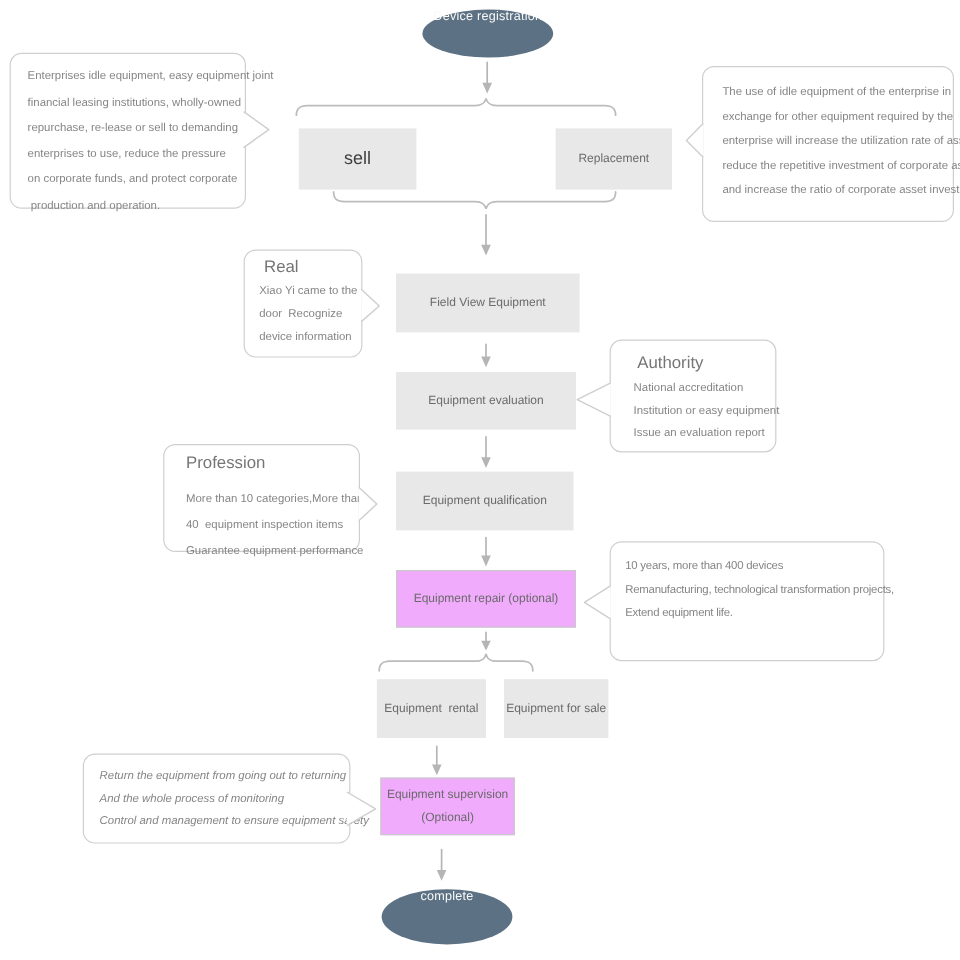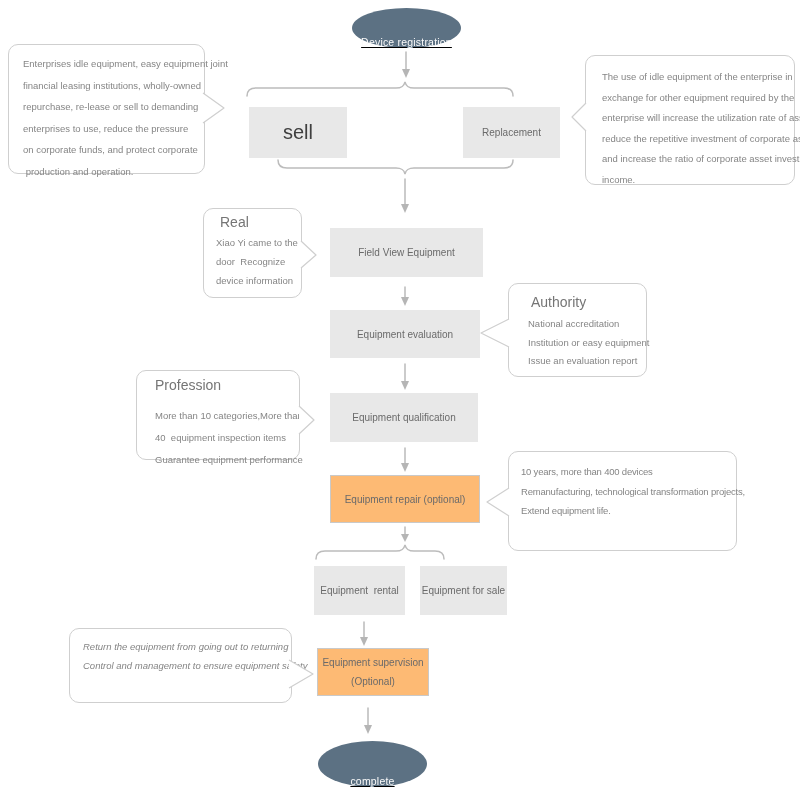--- a/index.html
+++ b/index.html
@@ -1,25 +1,25 @@
 <!DOCTYPE html>
 <html><head>
 <meta charset="utf-8">
 <style>
   html,body{margin:0;padding:0;background:#fff;}
   body{font-family:"Liberation Sans",sans-serif;}
   #stage{position:relative;width:800px;height:800px;background:#fff;overflow:hidden;}
 
   .node-ellipse{position:absolute;border-radius:50%;background:#5c7183;
-    display:flex;align-items:flex-end;justify-content:center;z-index:2;text-decoration:underline;}
+    display:flex;align-items:flex-start;justify-content:center;z-index:2;}
   .node-ellipse .lbl{color:#fafafa;font-size:10.5px;letter-spacing:.2px;}
 
   .gbox{position:absolute;background:#e8e8e8;display:flex;align-items:center;
     justify-content:center;z-index:2;color:#6a6a6a;font-size:10px;white-space:pre;}
-  .obox{position:absolute;background:#fdba74;border:1px solid #c9c9c9;display:flex;
+  .obox{position:absolute;background:#f0abfc;border:1px solid #c9c9c9;display:flex;
     flex-direction:column;align-items:center;justify-content:center;z-index:2;
     color:#6a6a6a;font-size:10px;box-sizing:border-box;white-space:pre;}
   .obox .l2{margin-top:8px;}
 
   .callout{position:absolute;background:#fff;border:1px solid #cfcfcf;
     border-radius:10px;box-sizing:border-box;z-index:2;color:#858585;font-size:9.5px;}
   .callout .title{color:#757575;font-size:14px;line-height:15px;white-space:pre;}
   .callout .line{white-space:pre;}
 
   #c1{left:8px;top:44px;width:197px;height:130px;padding:8px 0 0 14px;}
@@ -33,21 +33,21 @@
   #c4 .title{margin-bottom:5px;text-indent:3px;}
   #c4 .line{line-height:18.5px;}
   #c5{left:136px;top:370px;width:164px;height:90px;padding:7px 0 0 18px;}
   #c5 .title{margin-bottom:12px;}
   #c5 .line{line-height:22px;}
   #c6{left:508px;top:451px;width:229px;height:100px;padding:10px 0 0 12px;letter-spacing:-0.2px;}
   #c6 .line{line-height:19.5px;}
   #c7{left:69px;top:628px;width:223px;height:75px;padding:8px 0 0 13px;font-style:italic;}
   #c7 .line{line-height:19px;}
 
-  #b-sell{left:249px;top:107px;width:98px;height:51px;font-size:20px;color:#3f3f3f;}
+  #b-sell{left:249px;top:107px;width:98px;height:51px;font-size:15px;color:#3f3f3f;}
   #b-rent{left:357px;top:107px;width:97px;height:51px;font-size:12px;}
   #b-repl{left:463px;top:107px;width:97px;height:51px;font-size:10px;}
   #b-field{left:330px;top:228px;width:153px;height:49px;}
   #b-eval{left:330px;top:310px;width:150px;height:48px;}
   #b-qual{left:330px;top:393px;width:148px;height:49px;}
   #b-repair{left:330px;top:475px;width:150px;height:48px;}
   #b-rental{left:314px;top:566px;width:91px;height:49px;}
   #b-sale{left:420px;top:566px;width:87px;height:49px;}
   #b-superv{left:317px;top:648px;width:112px;height:48px;}
 
@@ -92,21 +92,20 @@
     <div class="line">on corporate funds, and protect corporate</div>
     <div class="line"> production and operation.</div>
   </div>
 
   <div class="callout" id="c2">
     <div class="line">The use of idle equipment of the enterprise in</div>
     <div class="line">exchange for other equipment required by the</div>
     <div class="line">enterprise will increase the utilization rate of assets,</div>
     <div class="line">reduce the repetitive investment of corporate assets,</div>
     <div class="line">and increase the ratio of corporate asset investment</div>
-    <div class="line">income.</div>
   </div>
 
   <div class="callout" id="c3">
     <div class="title">Real</div>
     <div class="line">Xiao Yi came to the</div>
     <div class="line">door  Recognize</div>
     <div class="line">device information</div>
   </div>
 
   <div class="callout" id="c4">
@@ -124,20 +123,21 @@
   </div>
 
   <div class="callout" id="c6">
     <div class="line">10 years, more than 400 devices</div>
     <div class="line">Remanufacturing, technological transformation projects,</div>
     <div class="line">Extend equipment life.</div>
   </div>
 
   <div class="callout" id="c7">
     <div class="line">Return the equipment from going out to returning</div>
+    <div class="line">And the whole process of monitoring</div>
     <div class="line">Control and management to ensure equipment safety</div>
   </div>
 
   <svg class="overlay" width="800" height="800" viewBox="0 0 800 800">
     <g stroke="#b5b5b5" stroke-width="1.4" fill="none" stroke-linecap="round">
       <path d="M406,52 V69"></path>
       <path d="M405,179 V204"></path>
       <path d="M405,287 V297"></path>
       <path d="M405,364 V381"></path>
       <path d="M405,448 V463"></path>

